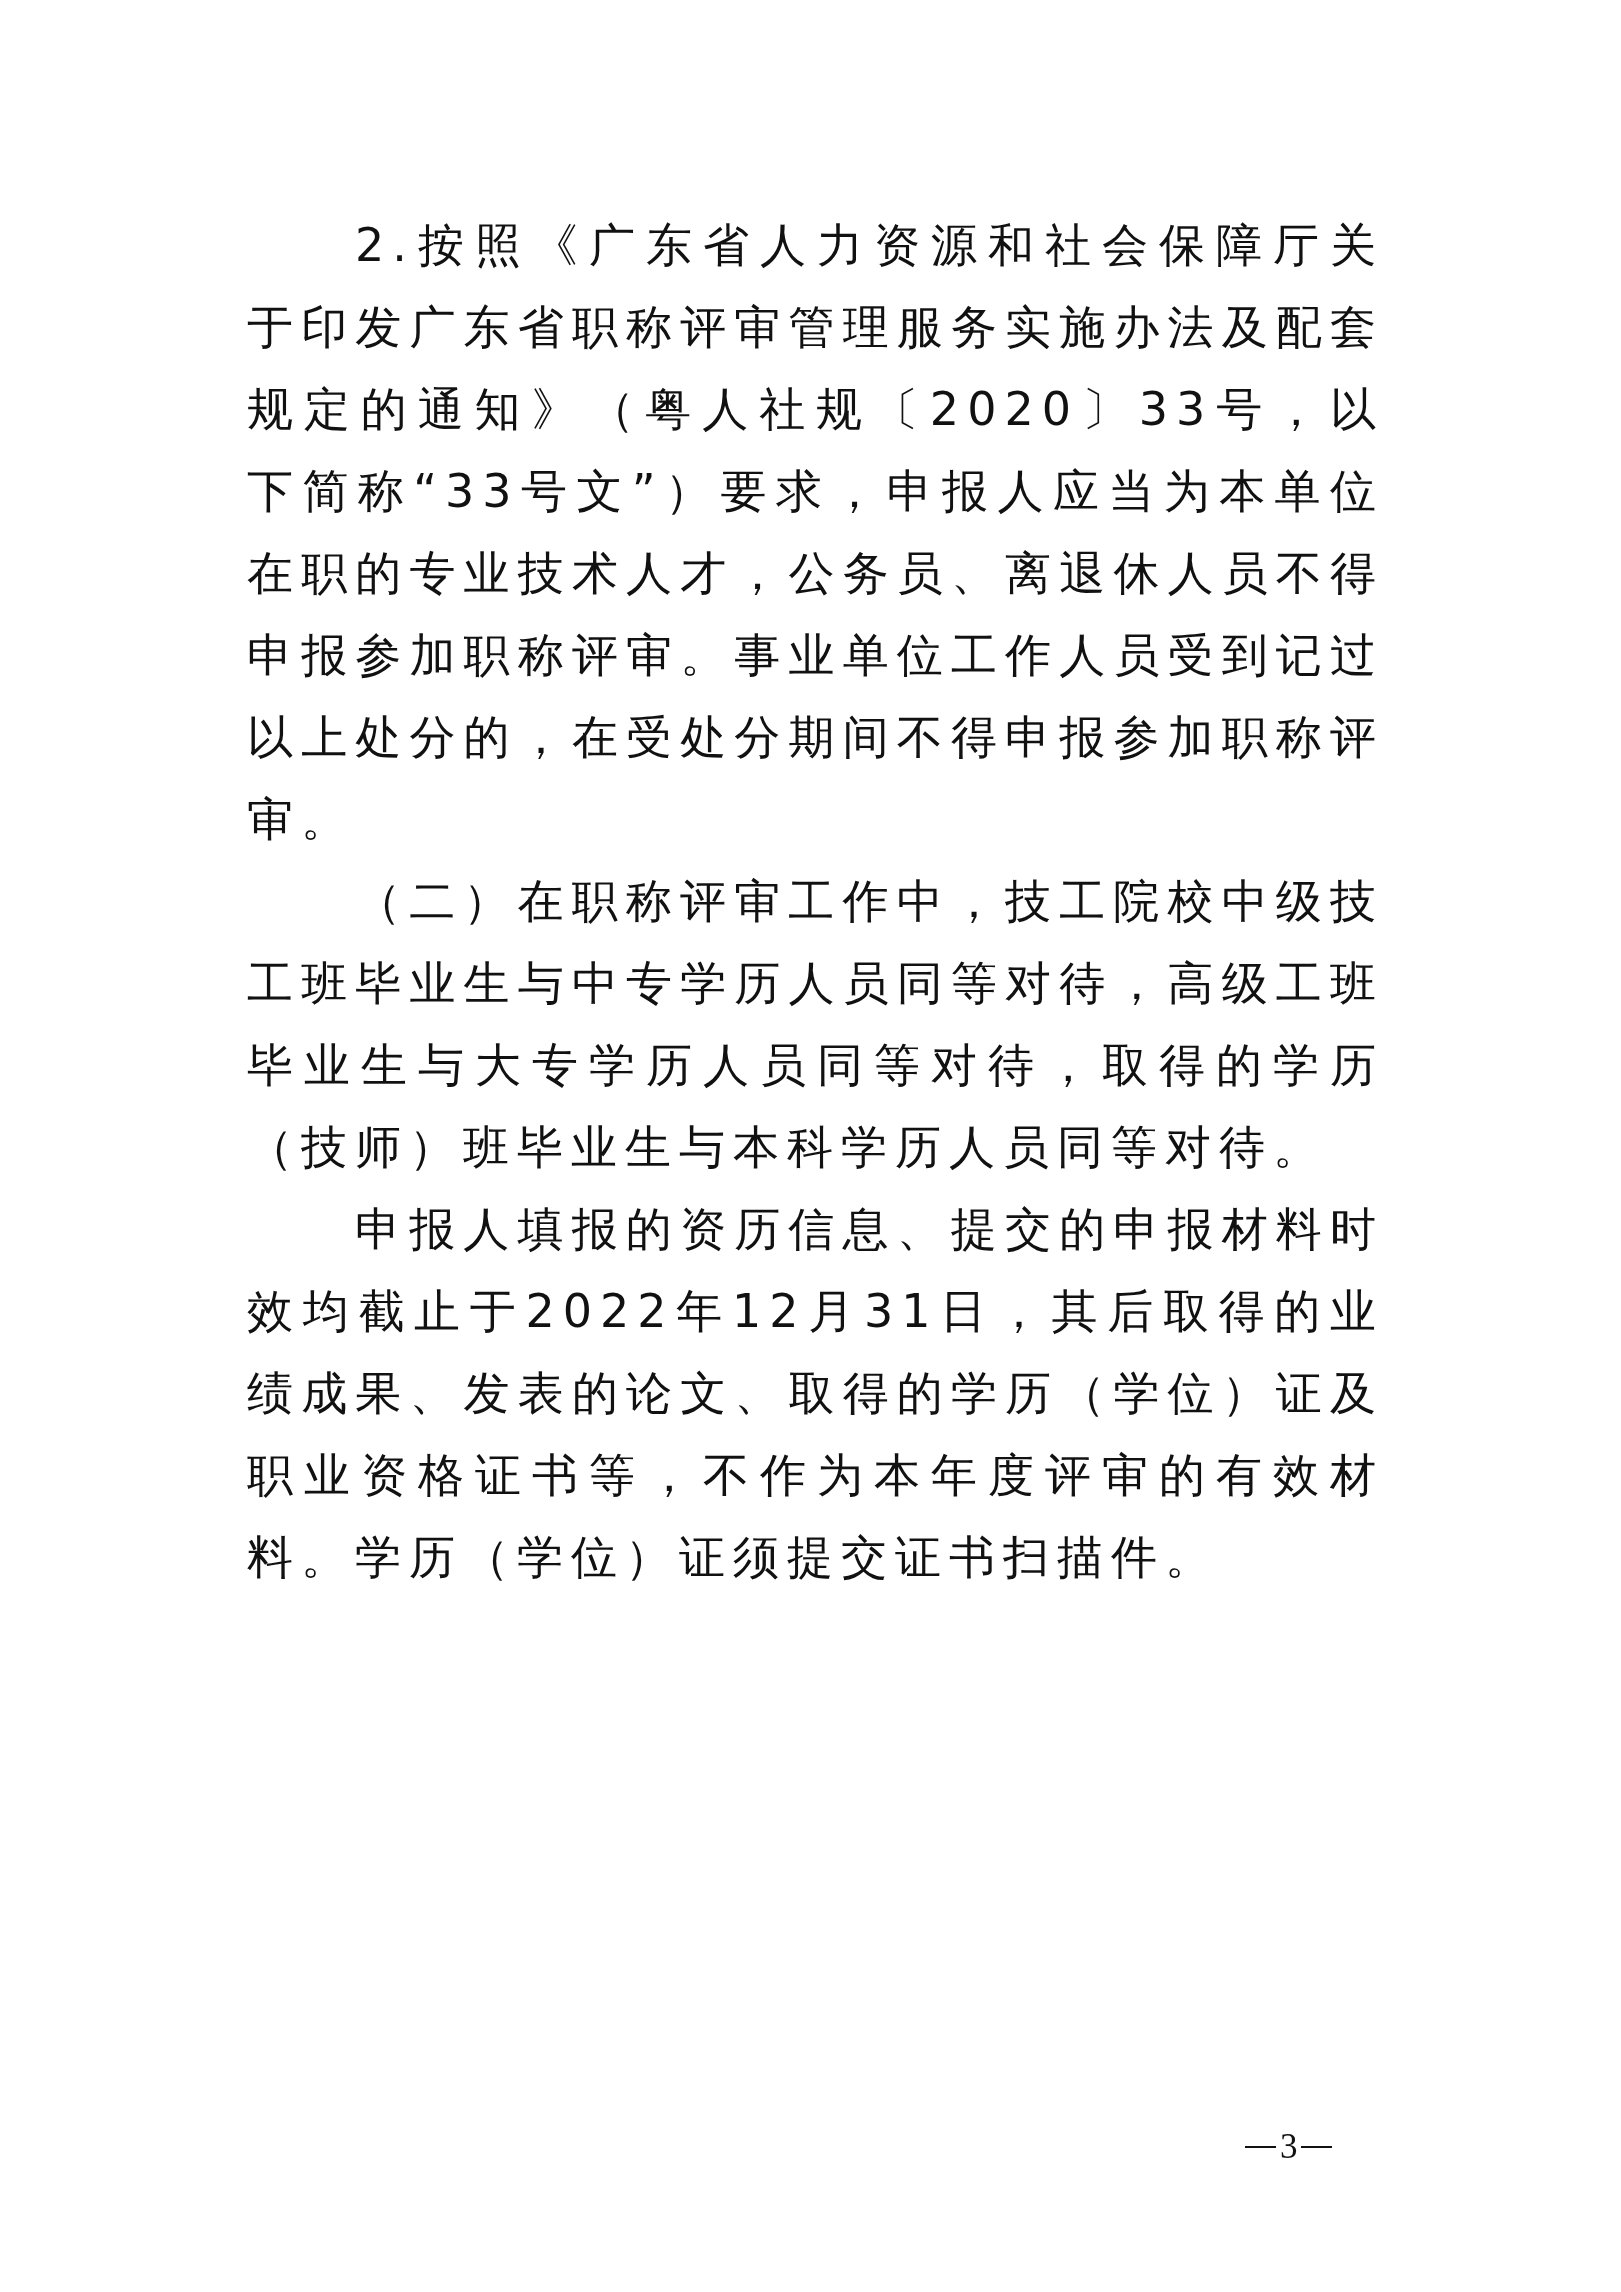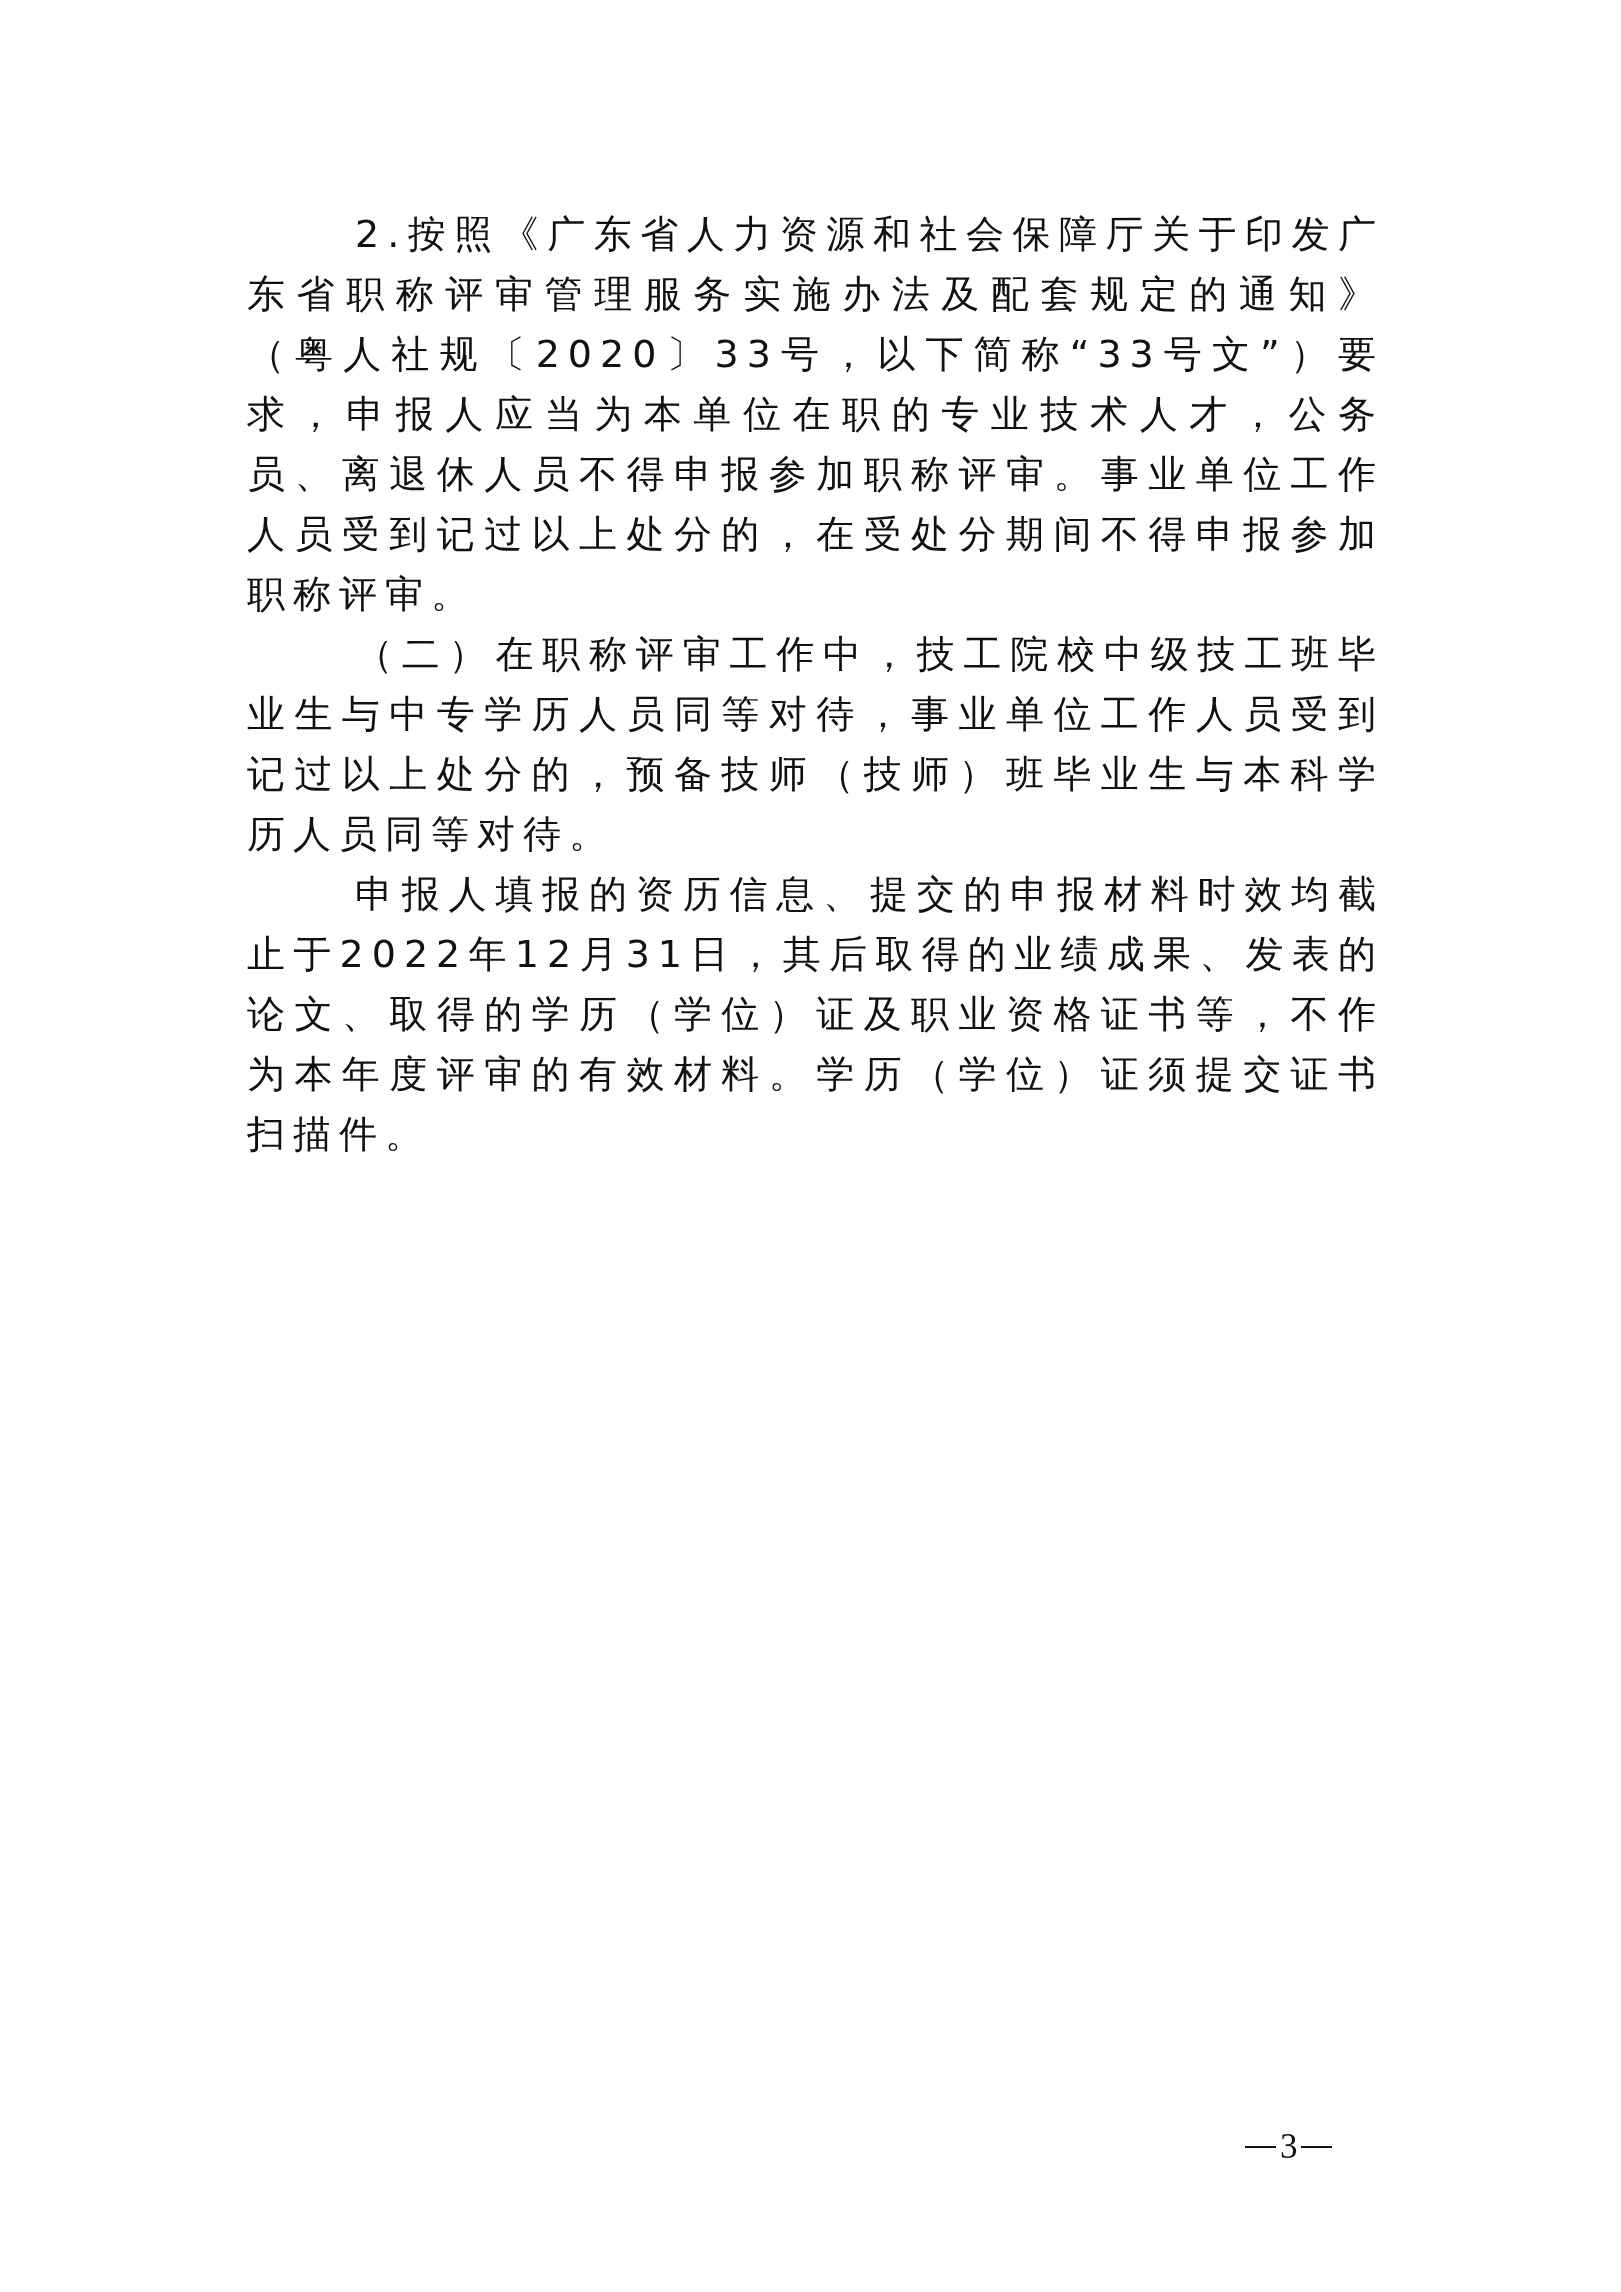--- a/index.html
+++ b/index.html
@@ -16,22 +16,22 @@
       color: #111111;
     }
     .page {
       position: absolute;
       left: 247px;
       top: 204px;
       width: 1137px;
     }
     .para {
       margin: 0;
-      font-size: 38px;
-      line-height: 60px;
+      font-size: 46px;
+      line-height: 82px;
       letter-spacing: 8px;
       text-align: justify;
       text-justify: inter-character;
       word-break: break-all;
     }
     .indent {
       text-indent: 108px;
     }
     .footer {
       position: absolute;
@@ -51,21 +51,21 @@
     }
     .footer .num {
       padding: 0 3.9px;
     }
   </style>
 </head>
 <body>
 
 <div class="page">
   <p class="para indent">2.按照《广东省人力资源和社会保障厅关于印发广东省职称评审管理服务实施办法及配套规定的通知》（粤人社规〔2020〕33号，以下简称“33号文”）要求，申报人应当为本单位在职的专业技术人才，公务员、离退休人员不得申报参加职称评审。事业单位工作人员受到记过以上处分的，在受处分期间不得申报参加职称评审。</p>
-  <p class="para indent">（二）在职称评审工作中，技工院校中级技工班毕业生与中专学历人员同等对待，事业单位工作人员受到记过以上处分的，预备技师（技师）班毕业生与本科学历人员同等对待。</p>
+  <p class="para indent">（二）在职称评审工作中，技工院校中级技工班毕业生与中专学历人员同等对待，高级工班毕业生与大专学历人员同等对待，取得的学历（技师）班毕业生与本科学历人员同等对待。</p>
   <p class="para indent">申报人填报的资历信息、提交的申报材料时效均截止于2022年12月31日，其后取得的业绩成果、发表的论文、取得的学历（学位）证及职业资格证书等，不作为本年度评审的有效材料。学历（学位）证须提交证书扫描件。</p>
 
 </div>
 
 <div class="footer">
   <span class="dash"></span>
   <span class="num">3</span>
   <span class="dash"></span>
 </div>
 

